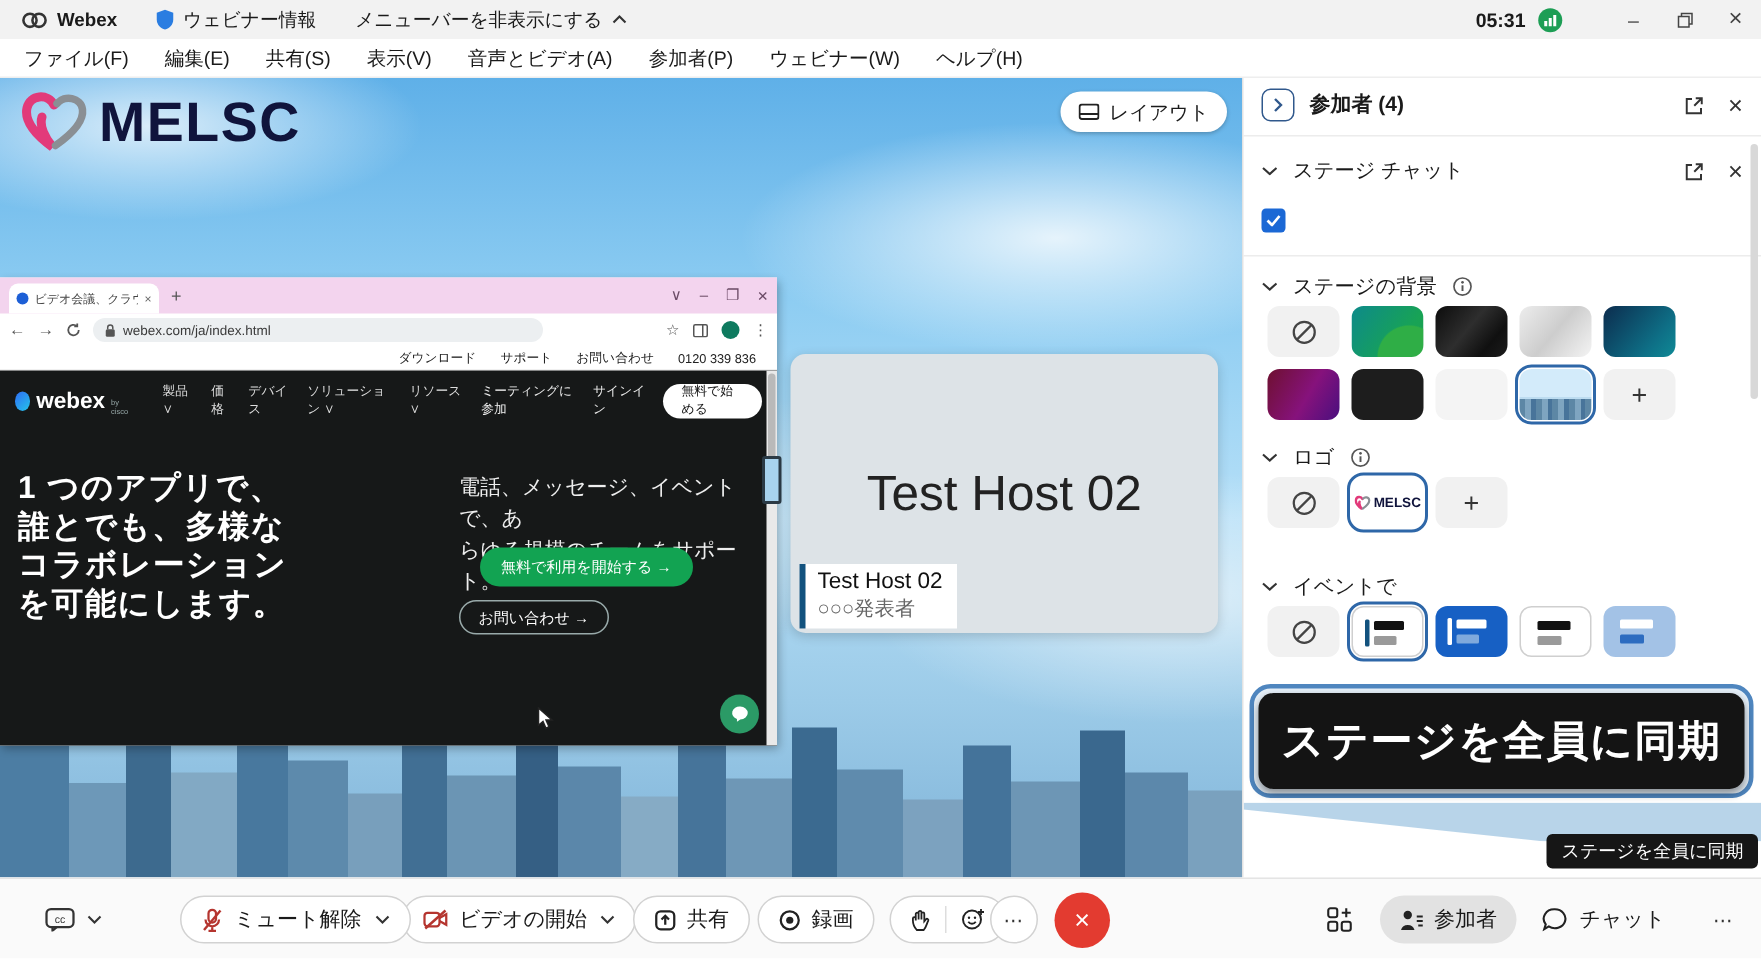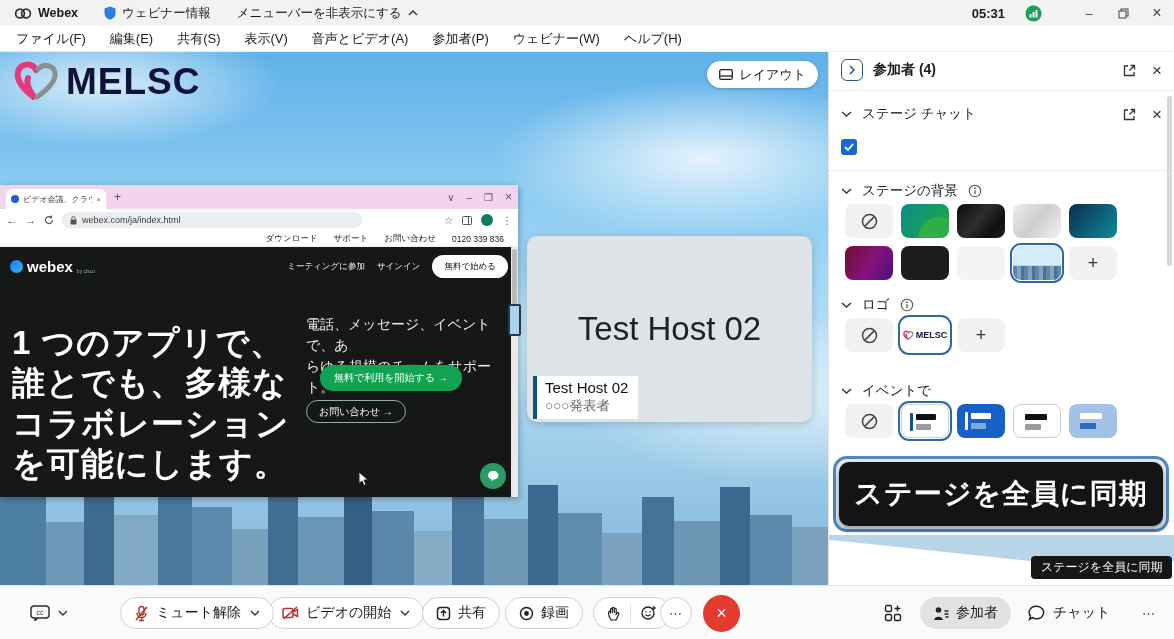--- a/index.html
+++ b/index.html
@@ -5,21 +5,21 @@
   * { box-sizing: border-box; margin: 0; padding: 0; }
   html,body { width:1174px; height:639px; }
   body { font-family:"Liberation Sans", sans-serif; position:relative; overflow:hidden; background:#fff; color:#1a1a1a; }
   .abs { position:absolute; }
 
   
   .titlebar { top:0; left:0; width:1174px; height:26px; background:#f2f2f2; display:flex; align-items:center; font-size:12.5px; }
   .titlebar .brand { font-weight:bold; margin-right:26px; }
   .tb-item { display:flex; align-items:center; gap:6px; margin-right:26px; }
   .win-ctl { width:34px; height:26px; display:flex; align-items:center; justify-content:center; color:#444; font-size:13px; }
-  .time { font-size:13px; font-weight:bold; margin-right:20px; }
+  .time { font-size:13px; font-weight:bold; margin-right:8px; }
 
   
   .menubar { top:26px; left:0; width:1174px; height:26px; background:#fff; display:flex; align-items:center; gap:24px; padding-left:16px; font-size:13px; border-bottom:1px solid #eee; }
   .menubar span { white-space:nowrap; }
 
   
   .stage { top:52px; left:0; width:828px; height:533px; overflow:hidden;
     background:
       radial-gradient(ellipse 260px 90px at 12% 6%, rgba(255,255,255,.75), rgba(255,255,255,0) 70%),
       radial-gradient(ellipse 300px 110px at 85% 20%, rgba(255,255,255,.8), rgba(255,255,255,0) 70%),
@@ -43,21 +43,21 @@
   .avatar-dot { width:12px; height:12px; border-radius:50%; background:#0e7a5f; }
   .linkstrip { height:16px; background:#fff; display:flex; align-items:center; justify-content:flex-end; gap:16px; font-size:8.5px; color:#222; padding-right:14px; border-bottom:1px solid #f0f0f0; }
   .site { height:250px; background:#161818; position:relative; color:#fff; overflow:hidden; }
   .site-header { display:flex; align-items:center; padding:8px 10px 0 10px; gap:12px; }
   .wx-logo { display:flex; align-items:center; gap:4px; }
   .wx-word { font-weight:bold; font-size:15px; }
   .wx-by { font-size:5px; color:#9aa; margin-top:9px; }
   .site-nav { display:flex; gap:11px; font-size:8.5px; color:#ddd; margin-left:8px; }
   .site-nav-r { display:flex; gap:12px; font-size:8.5px; color:#eee; margin-left:auto; align-items:center; }
   .cta-top { background:#fff; color:#111; height:23px; border-radius:12px; display:flex; align-items:center; padding:0 12px; font-size:8.5px; }
-  .headline { position:absolute; left:12px; top:76px; font-size:33px; line-height:1.22; font-weight:bold; color:#fff; white-space:pre-line; letter-spacing:1px; }
+  .headline { position:absolute; left:12px; top:66px; font-size:21px; line-height:1.22; font-weight:bold; color:#fff; white-space:pre-line; letter-spacing:1px; }
   .sub { position:absolute; left:306px; top:67px; font-size:14px; line-height:1.5; color:#eee; white-space:pre-line; }
   .btn-green { position:absolute; left:320px; top:118px; height:26px; border-radius:13px; background:#12a352; color:#fff; font-size:10px; display:flex; align-items:center; padding:0 14px; }
   .btn-outline { position:absolute; left:306px; top:153px; height:23px; border-radius:12px; border:1px solid #9aa; color:#fff; font-size:10px; display:flex; align-items:center; padding:0 12px; }
   .site-chat { position:absolute; right:12px; bottom:8px; width:26px; height:26px; border-radius:50%; background:#2b9a66; display:flex; align-items:center; justify-content:center; }
   .site-scroll { position:absolute; right:0; top:0; bottom:0; width:7px; background:#e9e9e9; }
   .site-scroll .thumb-v { position:absolute; top:2px; right:1px; width:5px; height:58px; background:#b9b9b9; border-radius:3px; }
 
   .resize-handle { left:508px; top:252px; width:13px; height:32px; background:#bfe0f2; border:2px solid #274; border-color:#333; border-radius:2px; }
 
   
@@ -264,20 +264,27 @@
       <span>お問い合わせ</span>
       <span>0120 339 836</span>
     </div>
     <div class="site">
       <div class="site-header">
         <div class="wx-logo">
           <span style="width:13px;height:13px;border-radius:50%;background:linear-gradient(135deg,#2e6df6,#25c3e8)"></span>
           <span class="wx-word">webex</span>
           <span class="wx-by">by cisco</span>
         </div>
+        <div class="site-nav">
+          <span><span>製品</span> ∨</span>
+          <span>価格</span>
+          <span>デバイス</span>
+          <span><span>ソリューション</span> ∨</span>
+          <span><span>リソース</span> ∨</span>
+        </div>
         <div class="site-nav-r">
           <span>ミーティングに参加</span>
           <span>サインイン</span>
           <span class="cta-top">無料で始める</span>
         </div>
       </div>
       <div class="headline">1 つのアプリで、
 誰とでも、多様な
 コラボレーション
 を可能にします。</div>

